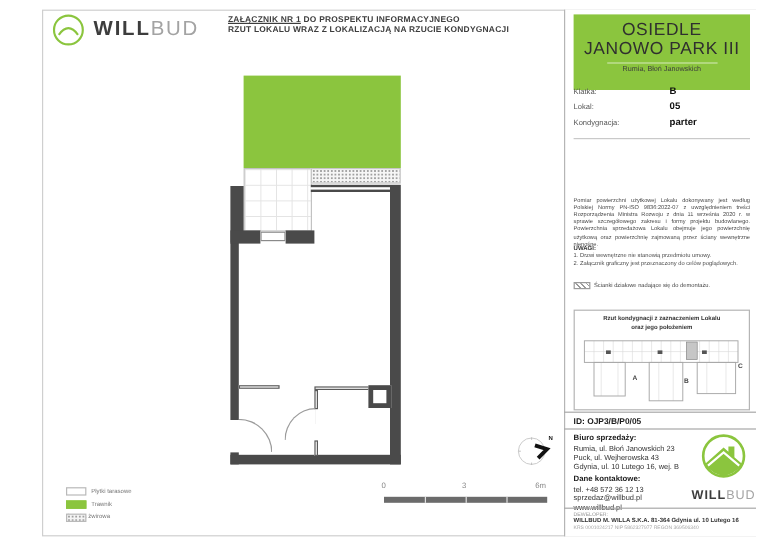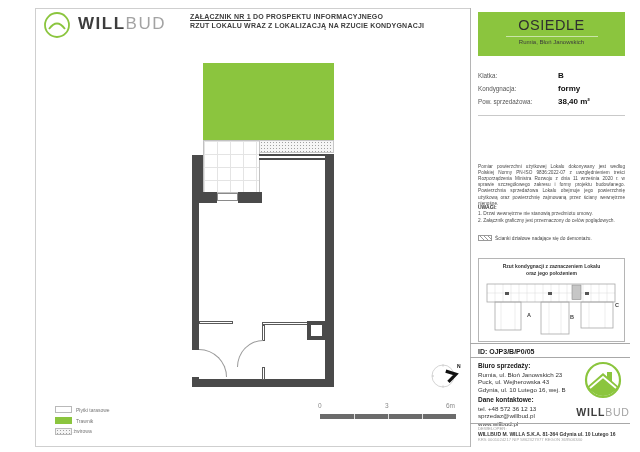--- a/index.html
+++ b/index.html
@@ -38,21 +38,21 @@
   .legend-sw { width:17px; height:7px; border:1px solid #b9b9b9; background:#fff; }
   .legend-sw.grass { background:#8bc53e; border-color:#8bc53e; }
   .legend-sw.gravel { background-color:#f4f4f4; background-image:radial-gradient(#a0a0a0 0.6px, transparent 0.8px); background-size:3px 3px; }
   .legend-label { font-size:5px; color:#777; }
   .scale-label { position:absolute; font-size:6.5px; color:#8a8a8a; }
   .scale-bar { position:absolute; background:#6b6b6b; }
   .scale-tick { position:absolute; top:0; width:1px; height:100%; background:#fff; opacity:.8; }
 
   
   .panel { position:absolute; left:470px; top:8px; width:160px; height:439px; background:#fff; border-left:1px solid #b5b5b5; }
-  .greenbox { position:absolute; left:478px; top:12px; width:147px; height:44px; background:#8bc53e; text-align:center; padding-top:5px; }
+  .greenbox { position:absolute; left:478px; top:12px; width:147px; height:63px; background:#8bc53e; text-align:center; padding-top:5px; }
   .greenbox .t { font-size:14.5px; line-height:16px; color:#2f2f2f; letter-spacing:0.5px; }
   .greenbox .sep { width:92px; height:1px; background:rgba(255,255,255,.55); margin:3px auto 2px; }
   .greenbox .sub { font-size:6px; color:#3c3c3c; }
 
   .details { position:absolute; left:478px; top:71px; width:147px; border-bottom:1px solid #c9c9c9; padding-bottom:5px; }
   .drow { display:flex; align-items:baseline; height:13px; }
   .drow .lbl { width:80px; font-size:6.3px; color:#555; }
   .drow .val { font-size:8px; font-weight:700; color:#0f0f0f; }
   .drow2 { display:flex; margin-top:1px; }
   .drow2 .lblcol { width:80px; }
@@ -163,36 +163,37 @@
   <div class="scale-bar" style="left:320px; top:414px; width:136px; height:5px;">
     <div class="scale-tick" style="left:25%;"></div>
     <div class="scale-tick" style="left:50%;"></div>
     <div class="scale-tick" style="left:75%;"></div>
   </div>
 
   <div class="panel"></div>
 
   <div class="greenbox">
     <div class="t">OSIEDLE</div>
+    <div class="t">JANOWO PARK III</div>
     <div class="sep"></div>
     <div class="sub">Rumia, Błoń Janowskich</div>
   </div>
 
   <div class="details">
     <div class="drow">
       <div class="lbl">Klatka:</div>
       <div class="val">B</div>
     </div>
     <div class="drow">
+      <div class="lbl">Lokal:</div>
+      <div class="val">05</div>
+    </div>
+    <div class="drow">
       <div class="lbl">Kondygnacja:</div>
-      <div class="val">formy</div>
-    </div>
-    <div class="drow">
-      <div class="lbl">Pow. sprzedażowa:</div>
-      <div class="val">38,40 m²</div>
+      <div class="val">parter</div>
     </div>
   </div>
 
   <div class="disclaimer">Pomiar powierzchni użytkowej Lokalu dokonywany jest według Polskiej Normy PN-ISO 9836:2022-07 z uwzględnieniem treści Rozporządzenia Ministra Rozwoju z dnia 11 września 2020 r. w sprawie szczegółowego zakresu i formy projektu budowlanego. Powierzchnia sprzedażowa Lokalu obejmuje jego powierzchnię użytkową oraz powierzchnię zajmowaną przez ściany wewnętrzne nienośne.</div>
 
   <div class="uwagi">
     <div class="ut">UWAGI:</div>
     <div class="ui">1. Drzwi wewnętrzne nie stanowią przedmiotu umowy.</div>
     <div class="ui">2. Załącznik graficzny jest przeznaczony do celów poglądowych.</div>
   </div>

